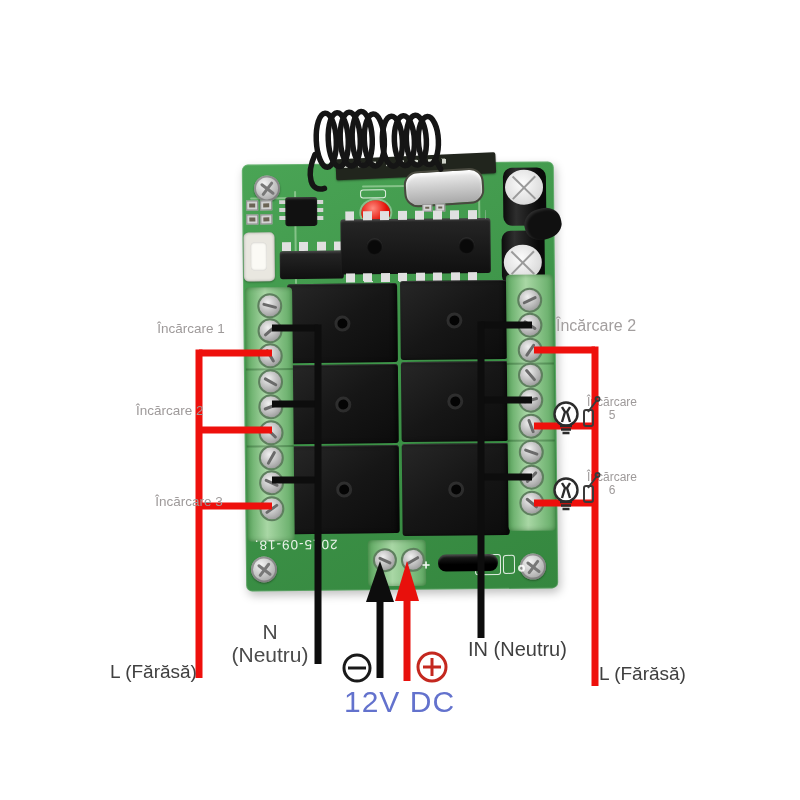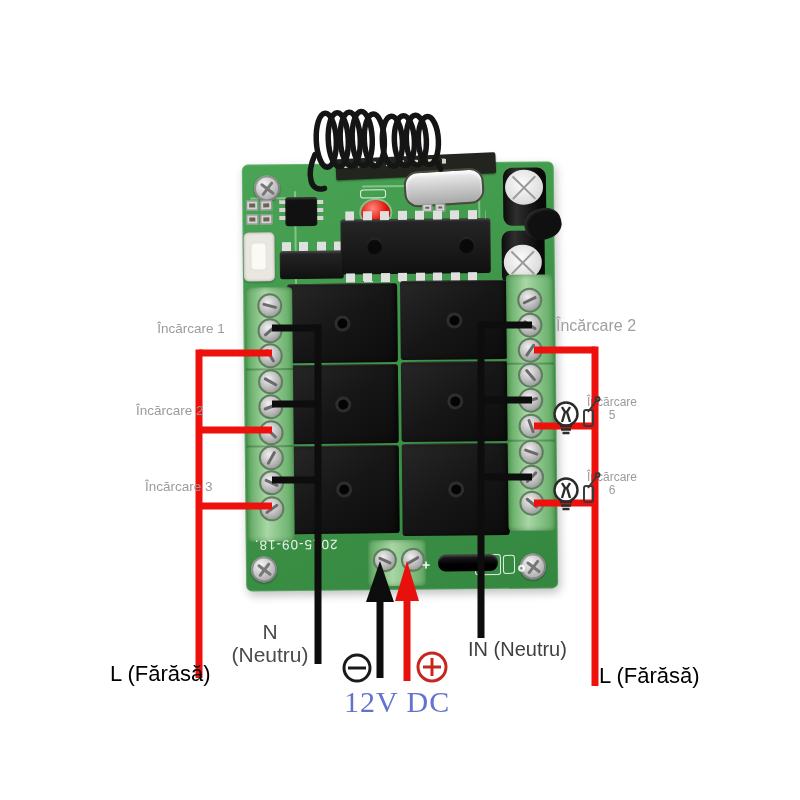--- a/index.html
+++ b/index.html
@@ -81,23 +81,23 @@
        white-space:nowrap;}
   .plusmark{position:absolute;color:#f2f7f2;font-size:14px;font-weight:bold;}
 
   
   .wires{position:absolute;left:0;top:0;z-index:5;pointer-events:none;}
   .lbl{position:absolute;white-space:nowrap;}
   .load{color:#9e9a9a;font-size:13.5px;z-index:6;}
   .load4{color:#a29e9e;font-size:16px;z-index:6;}
   .loadsm{color:#9e9a9a;font-size:12px;line-height:13px;text-align:center;white-space:normal;z-index:4;}
   .neutral{color:#4b4b4b;font-size:21px;line-height:23px;text-align:center;z-index:6;}
-  .livered{color:#000000;font-size:22px;z-index:6;}
+  .livered{color:#404040;font-size:19px;z-index:6;}
   .inneutru{color:#3f3f3f;font-size:20px;z-index:6;}
-  .supply{color:#6372cd;font-size:30px;letter-spacing:1px;z-index:6;font-family:Liberation Serif, serif;}
+  .supply{color:#6372cd;font-size:30px;letter-spacing:1px;z-index:6;}
 </style>
 </head>
 <body>
 
 <div class="canvas">
 
   <div class="board">
 
     <div class="trace" style="left:52px;top:27px;width:2px;height:93px;"></div>
     <div class="trace" style="left:8px;top:33px;width:60px;height:2px;"></div>
@@ -271,21 +271,21 @@
     </g>
     <g transform="translate(584,478)" stroke="#3a3a3a" stroke-width="2" fill="none">
       <rect x="0" y="8" width="9" height="16" rx="2"></rect>
       <path d="M4 10 L13 -2"></path>
         <circle cx="13.5" cy="-3" r="2"></circle>
     </g>
   </svg>
 
   <div class="lbl load" style="left:148px;top:321px;width:86px;text-align:center;">Încărcare 1</div>
   <div class="lbl load" style="left:136px;top:403px;width:86px;text-align:left;">Încărcare 2</div>
-  <div class="lbl load" style="left:145px;top:479px;width:88px;text-align:left;">Încărcare 3</div>
+  <div class="lbl load" style="left:145px;top:494px;width:88px;text-align:center;">Încărcare 3</div>
   <div class="lbl load4" style="left:556px;top:317px;">Încărcare 2</div>
 
   <div class="lbl loadsm" style="left:584px;top:396px;width:56px;">
     <span>Încărcare</span><br>
     <span>5</span>
   </div>
   <div class="lbl loadsm" style="left:584px;top:471px;width:56px;">
     <span>Încărcare</span><br>
     <span>6</span>
   </div>

